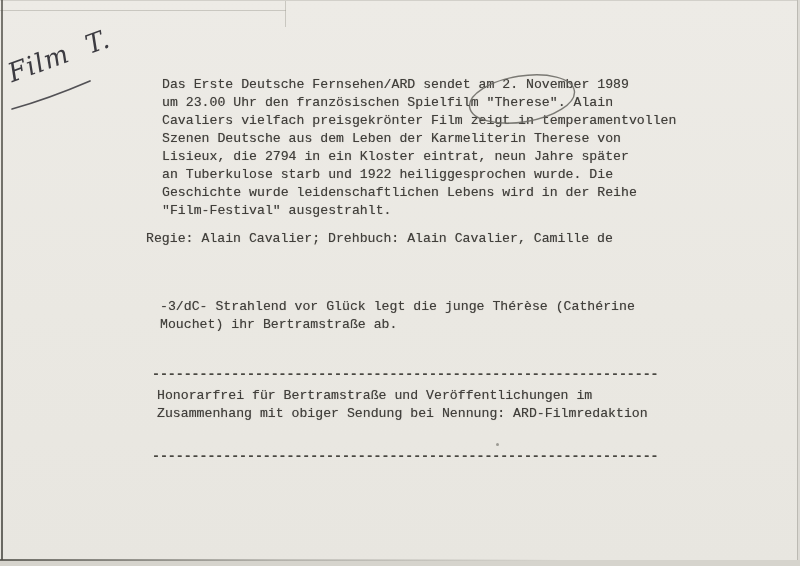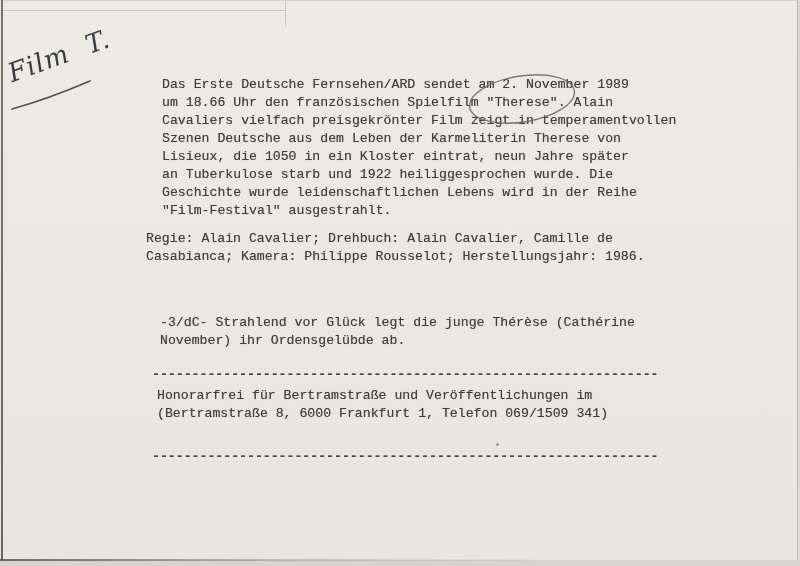--- a/index.html
+++ b/index.html
@@ -23,21 +23,21 @@
   .card-edge-h{position:absolute;left:0;top:10px;width:286px;height:1px;background:rgba(158,155,146,.45);}
   .card-edge-v{position:absolute;left:285px;top:0;width:1px;height:27px;background:rgba(158,155,146,.45);}
   .ink-speck{position:absolute;left:496px;top:443px;width:3px;height:3px;background:rgba(92,91,84,.55);border-radius:50%;}
 
   
   .typed{position:absolute;color:#413f3b;font-size:13.2px;line-height:18px;
     text-shadow:0 0 .7px rgba(65,63,59,.55);}
   .tline{height:18px;white-space:pre;}
   .p1{left:162px;top:76px;}
   .p2{left:146px;top:230px;}
-  .p3{left:160px;top:314px;}
+  .p3{left:160px;top:298px;}
   .p4{left:157px;top:387px;}
   .sep{position:absolute;color:#494741;font-size:13.2px;line-height:18px;font-weight:700;
     white-space:pre;text-shadow:0 0 .6px rgba(73,71,65,.6);}
   .sep1{left:152px;top:366px;}
   .sep2{left:152px;top:448px;}
 
   
   .handwriting{position:absolute;left:14px;top:58px;
     transform:rotate(-20deg);transform-origin:0 100%;
     font-family:"DejaVu Serif",serif;font-style:italic;
@@ -59,44 +59,43 @@
   <div class="edge-bottom-strip"></div>
   <div class="edge-bottom-line"></div>
   <div class="ink-speck"></div>
 
   <div class="handwriting">
     <span>Film T.</span>
   </div>
 
   <div class="typed p1">
     <div class="tline">Das Erste Deutsche Fernsehen/ARD sendet am 2. November 1989</div>
-    <div class="tline">um 18.66 Uhr den französischen Spielfilm "Therese". Alain</div>
+    <div class="tline">um 23.00 Uhr den französischen Spielfilm "Therese". Alain</div>
     <div class="tline">Cavaliers vielfach preisgekrönter Film zeigt in temperamentvollen</div>
     <div class="tline">Szenen Deutsche aus dem Leben der Karmeliterin Therese von</div>
-    <div class="tline">Lisieux, die 1050 in ein Kloster eintrat, neun Jahre später</div>
+    <div class="tline">Lisieux, die 2794 in ein Kloster eintrat, neun Jahre später</div>
     <div class="tline">an Tuberkulose starb und 1922 heiliggesprochen wurde. Die</div>
     <div class="tline">Geschichte wurde leidenschaftlichen Lebens wird in der Reihe</div>
     <div class="tline">"Film-Festival" ausgestrahlt.</div>
   </div>
 
   <div class="typed p2">
     <div class="tline">Regie: Alain Cavalier; Drehbuch: Alain Cavalier, Camille de</div>
-    <div class="tline">Casabianca; Kamera: Philippe Rousselot; Herstellungsjahr: 1986.</div>
   </div>
 
   <div class="typed p3">
     <div class="tline">-3/dC- Strahlend vor Glück legt die junge Thérèse (Cathérine</div>
-    <div class="tline">November) ihr Ordensgelübde ab.</div>
+    <div class="tline">Mouchet) ihr Bertramstraße ab.</div>
   </div>
 
   <div class="sep sep1">----------------------------------------------------------------</div>
 
   <div class="typed p4">
     <div class="tline">Honorarfrei für Bertramstraße und Veröffentlichungen im</div>
-    <div class="tline">(Bertramstraße 8, 6000 Frankfurt 1, Telefon 069/1509 341)</div>
+    <div class="tline">Zusammenhang mit obiger Sendung bei Nennung: ARD-Filmredaktion</div>
   </div>
 
   <div class="sep sep2">----------------------------------------------------------------</div>
 
   <svg class="pen-overlay" viewBox="0 0 800 566">
     <ellipse cx="522" cy="99" rx="53" ry="23" transform="rotate(-9 522 99)" fill="none" stroke="#6e6d67" stroke-width="1.4" opacity="0.9"></ellipse>
     <path d="M 12 109 Q 48 99 90 81" fill="none" stroke="#3c3b41" stroke-width="1.7" stroke-linecap="round" opacity="0.88"></path>
   </svg>
 
 </div>

